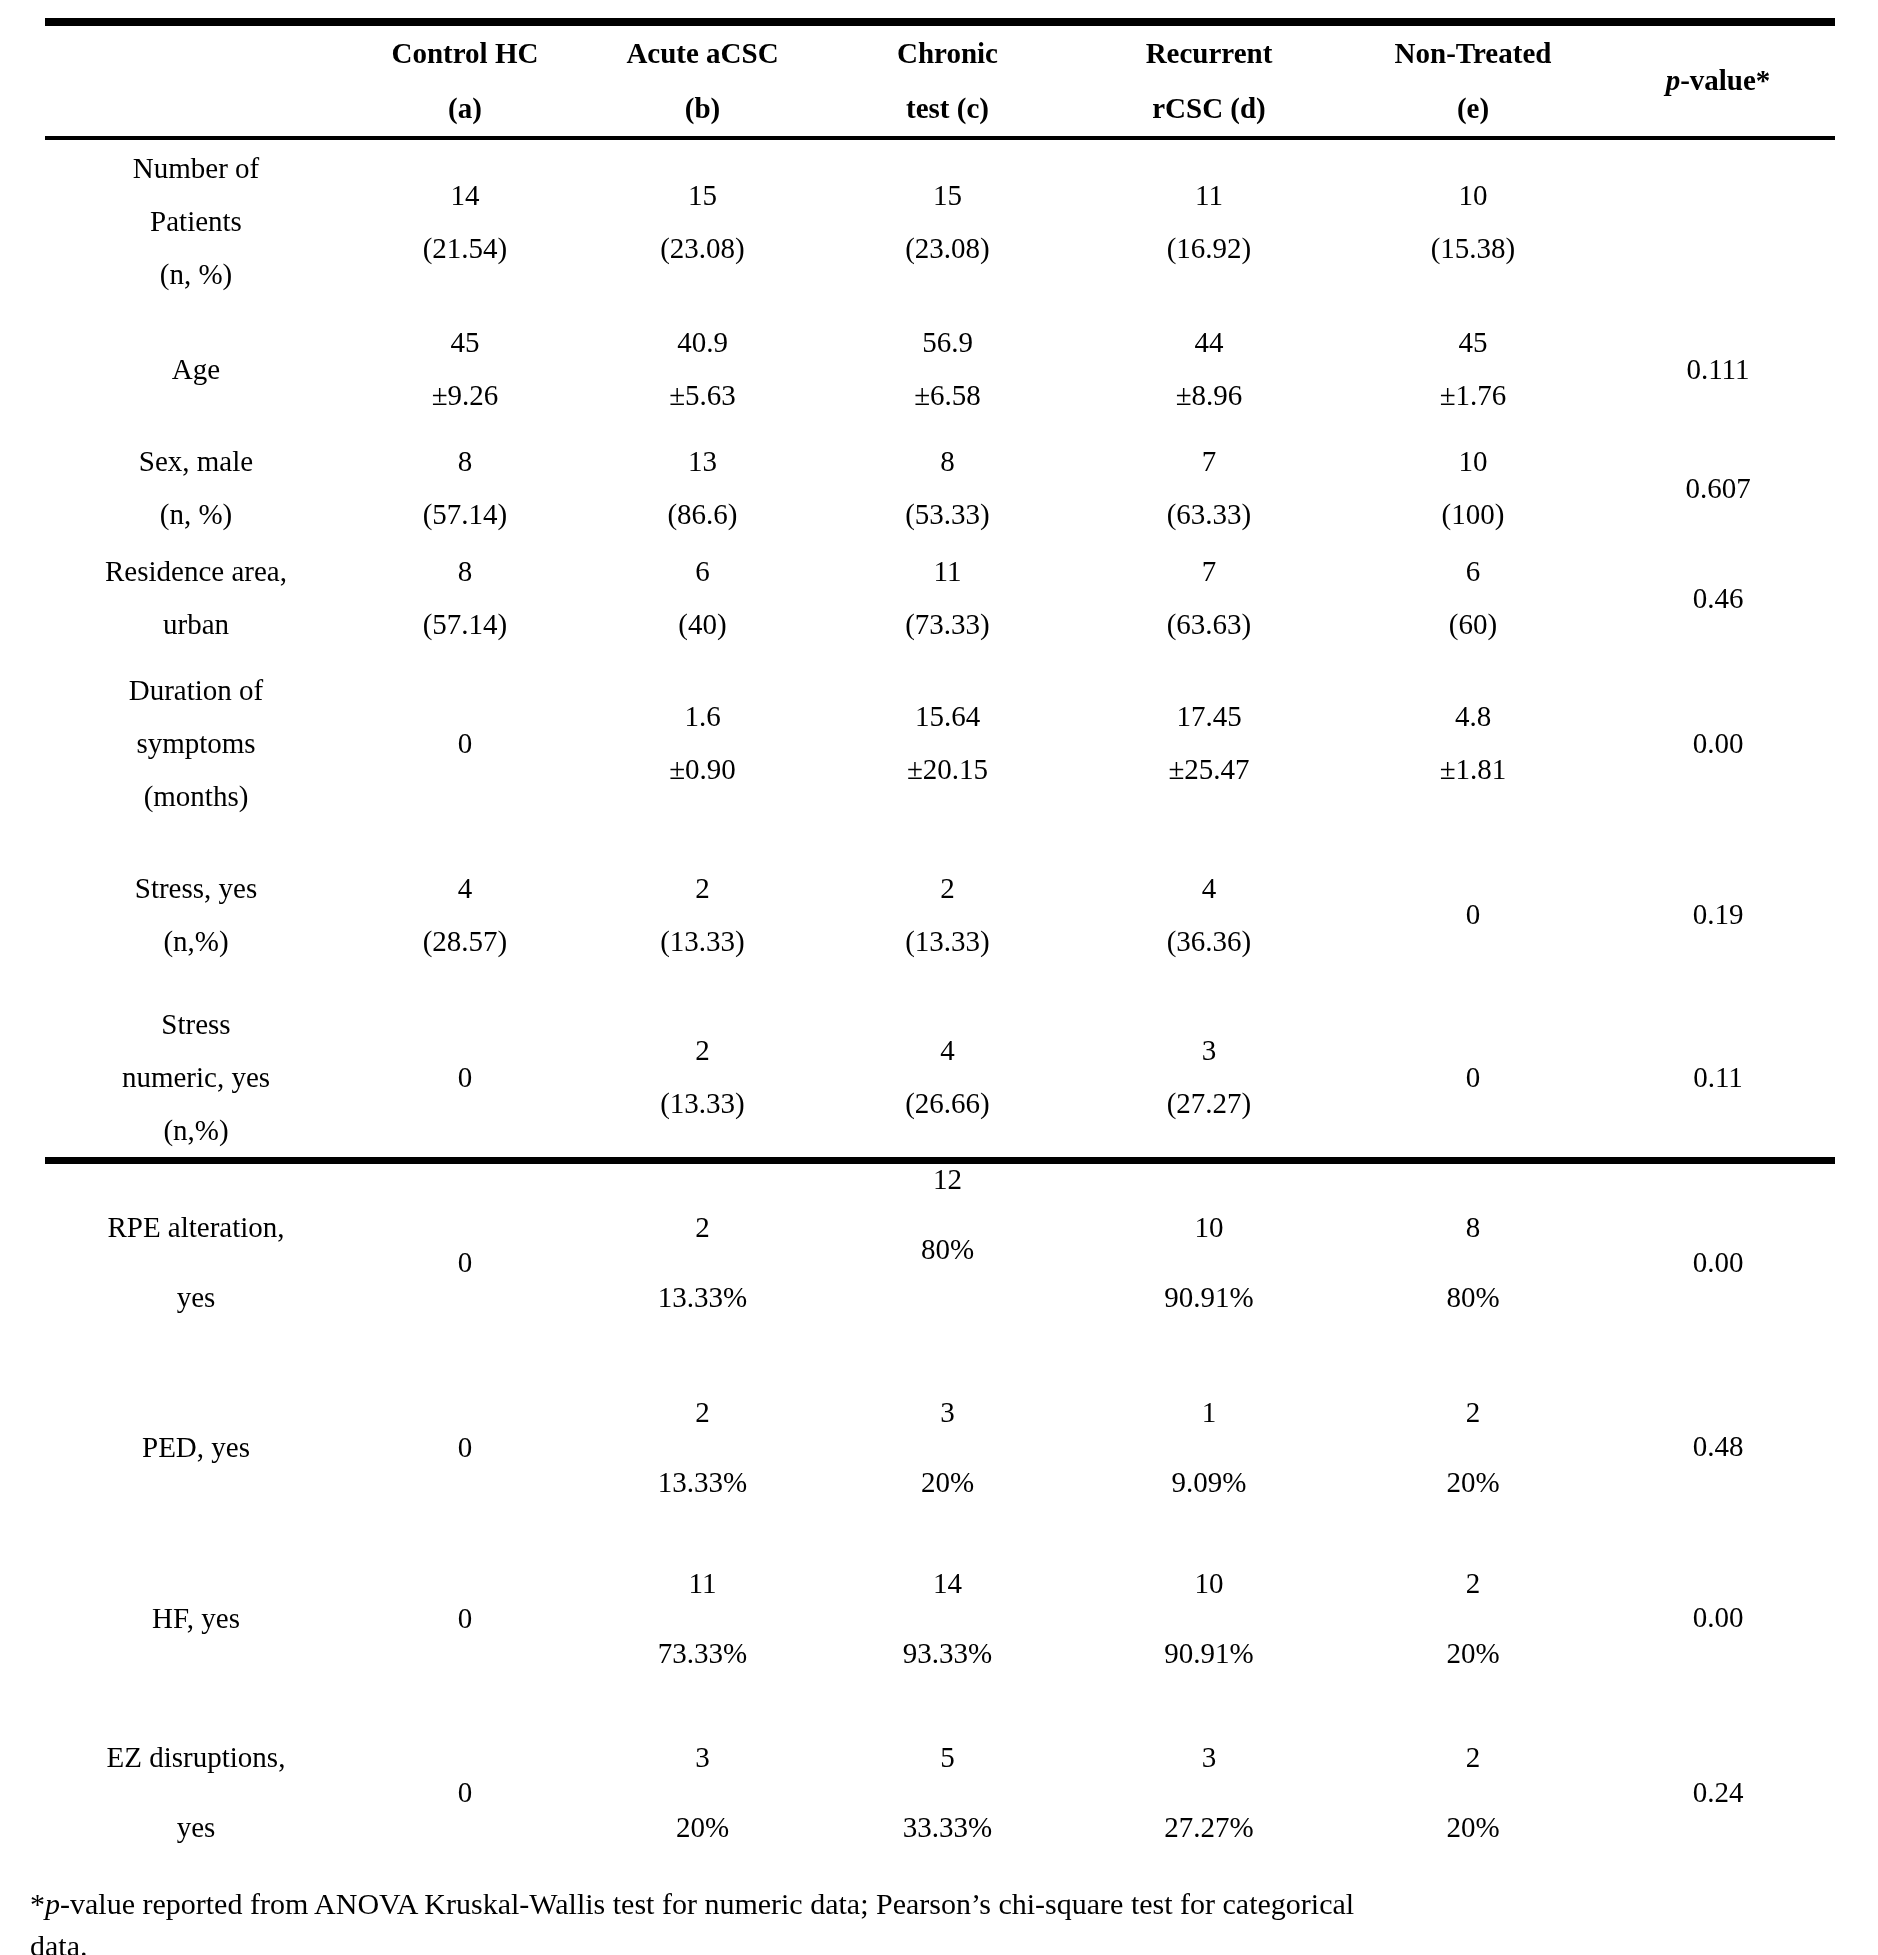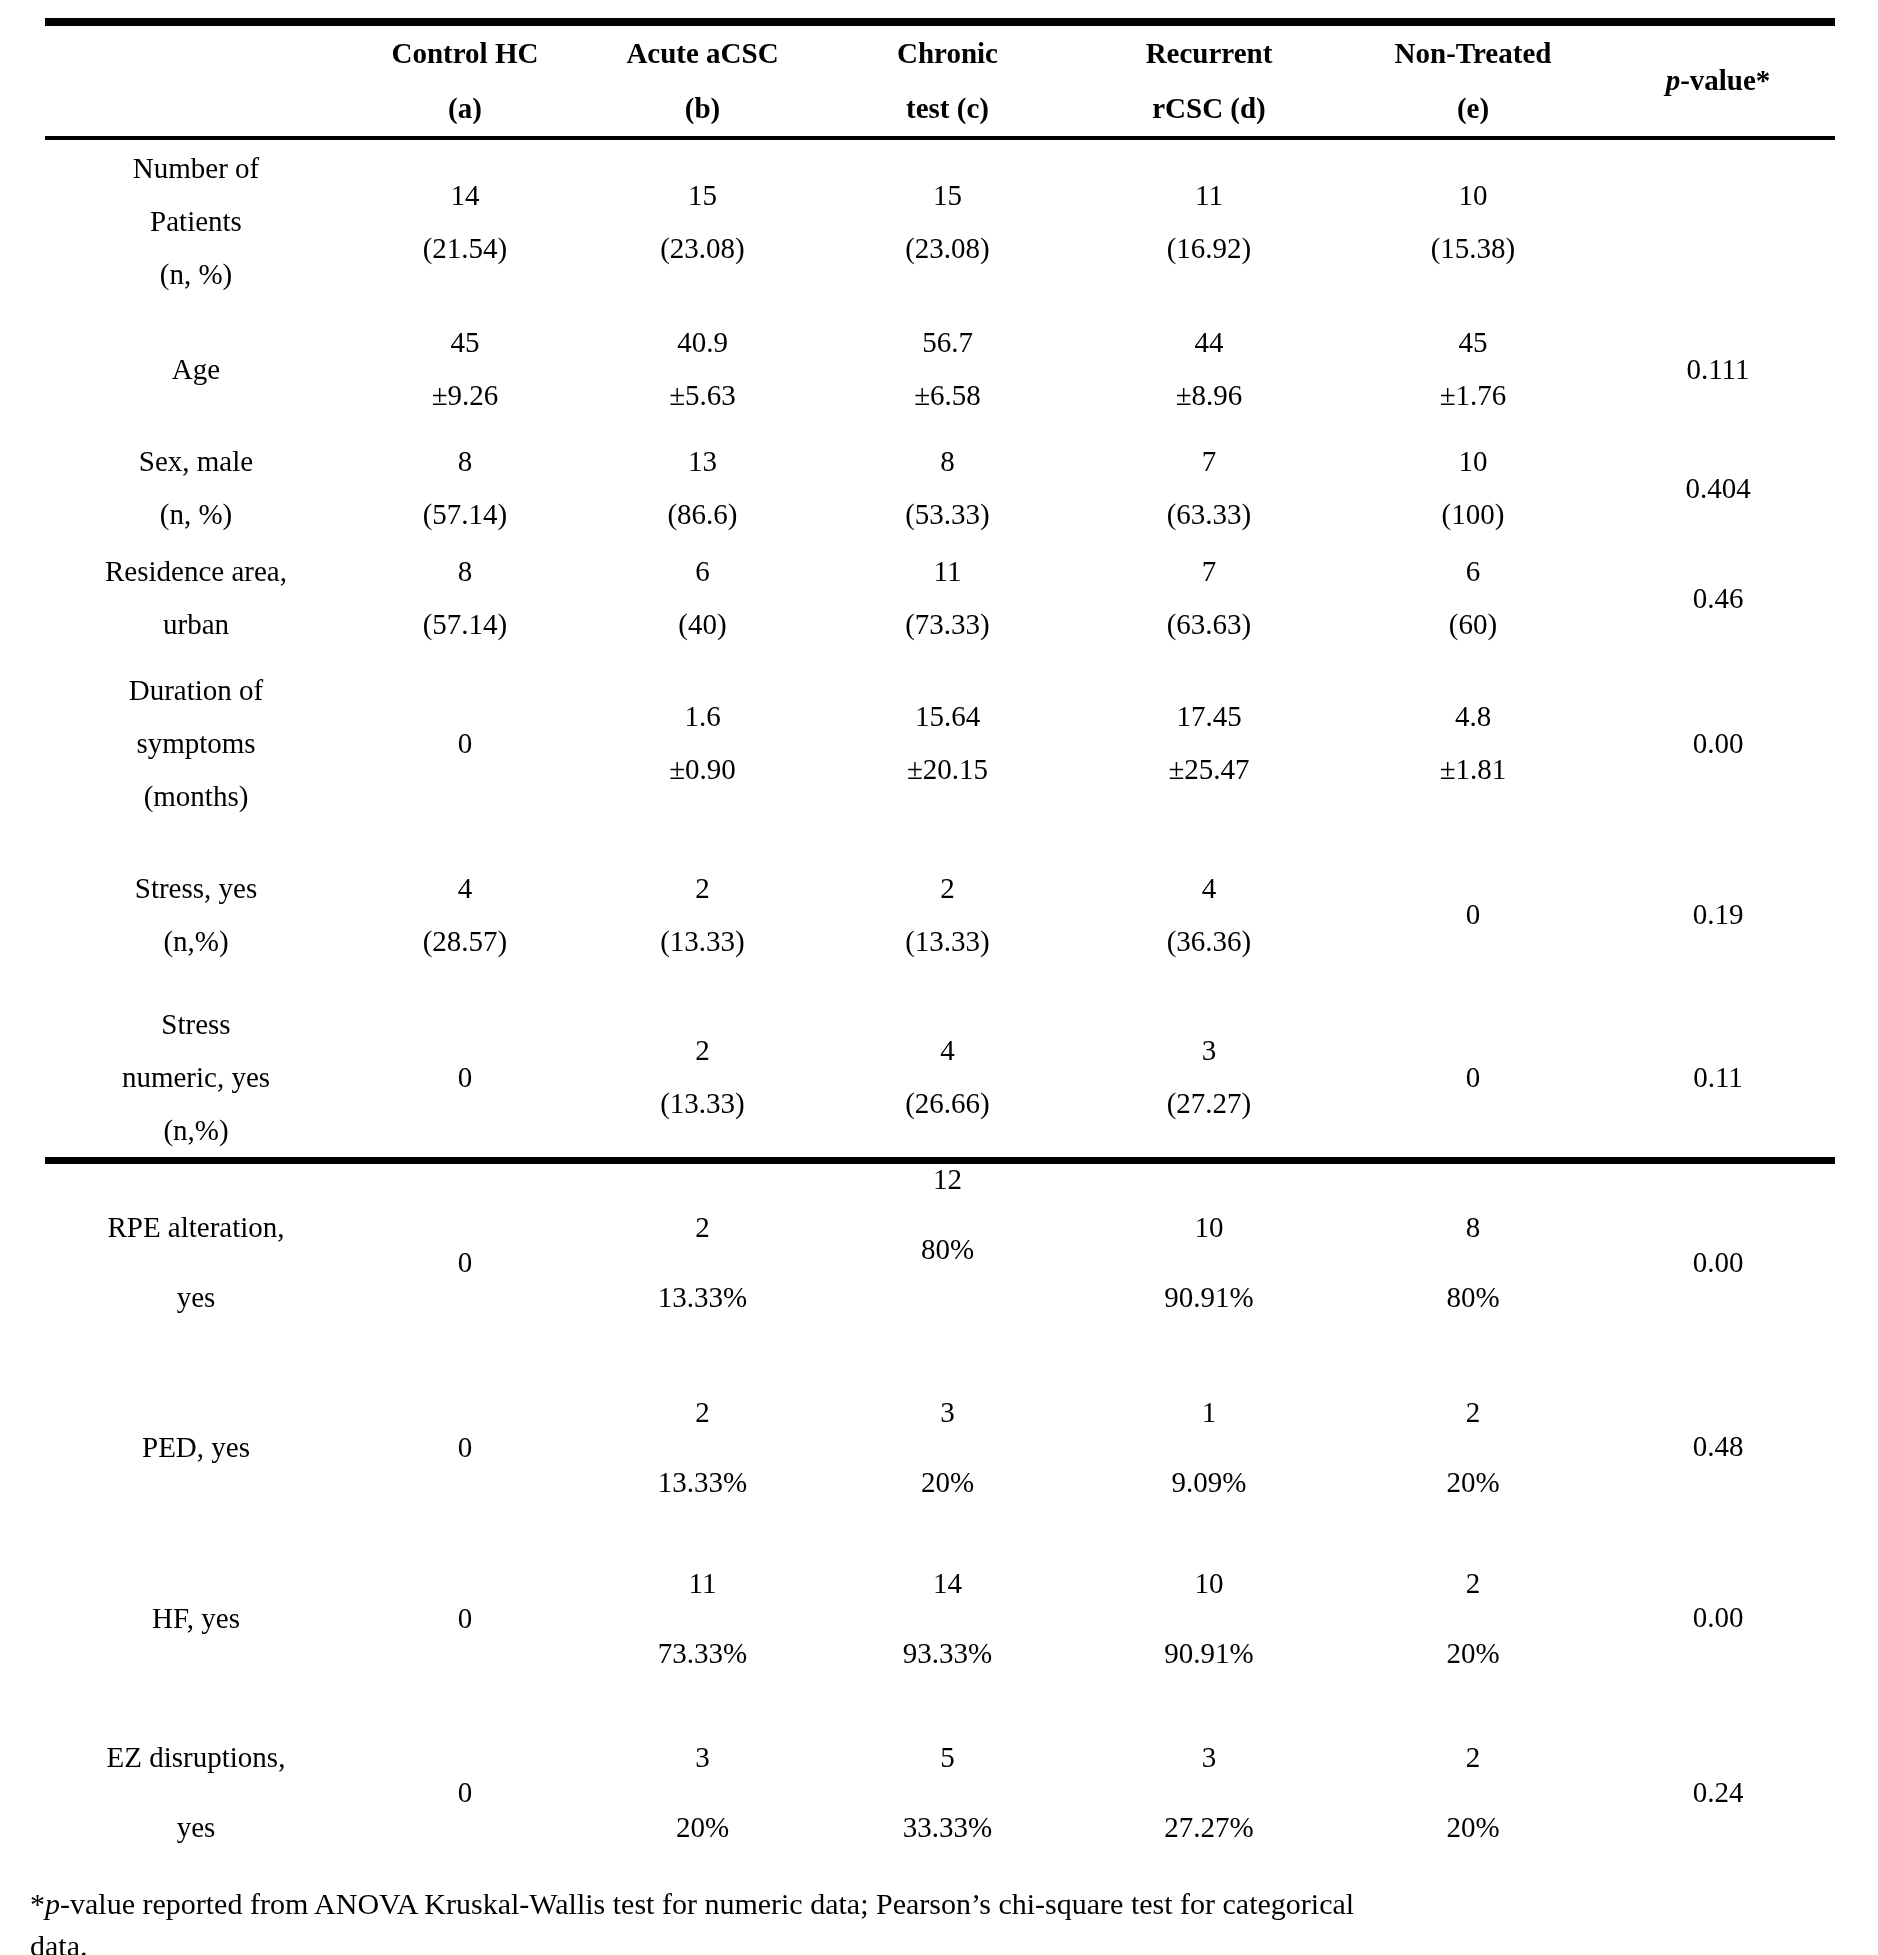--- a/index.html
+++ b/index.html
@@ -145,21 +145,21 @@
             </div>
           </td>
         <td>
             <div class="stk">
               <span>40.9</span>
               <span>±5.63</span>
             </div>
           </td>
         <td>
             <div class="stk">
-              <span>56.7</span>
+              <span>56.9</span>
               <span>±6.58</span>
             </div>
           </td>
         <td>
             <div class="stk">
               <span>44</span>
               <span>±8.96</span>
             </div>
           </td>
         <td>
@@ -200,21 +200,21 @@
               <span>7</span>
               <span>(63.33)</span>
             </div>
           </td>
         <td>
             <div class="stk">
               <span>10</span>
               <span>(100)</span>
             </div>
           </td>
-        <td><span>0.404</span></td>
+        <td><span>0.607</span></td>
       </tr>
       <tr class="hr4">
         <td>
             <div class="stk">
               <span>Residence area,</span>
               <span>urban</span>
             </div>
           </td>
         <td>
             <div class="stk">

